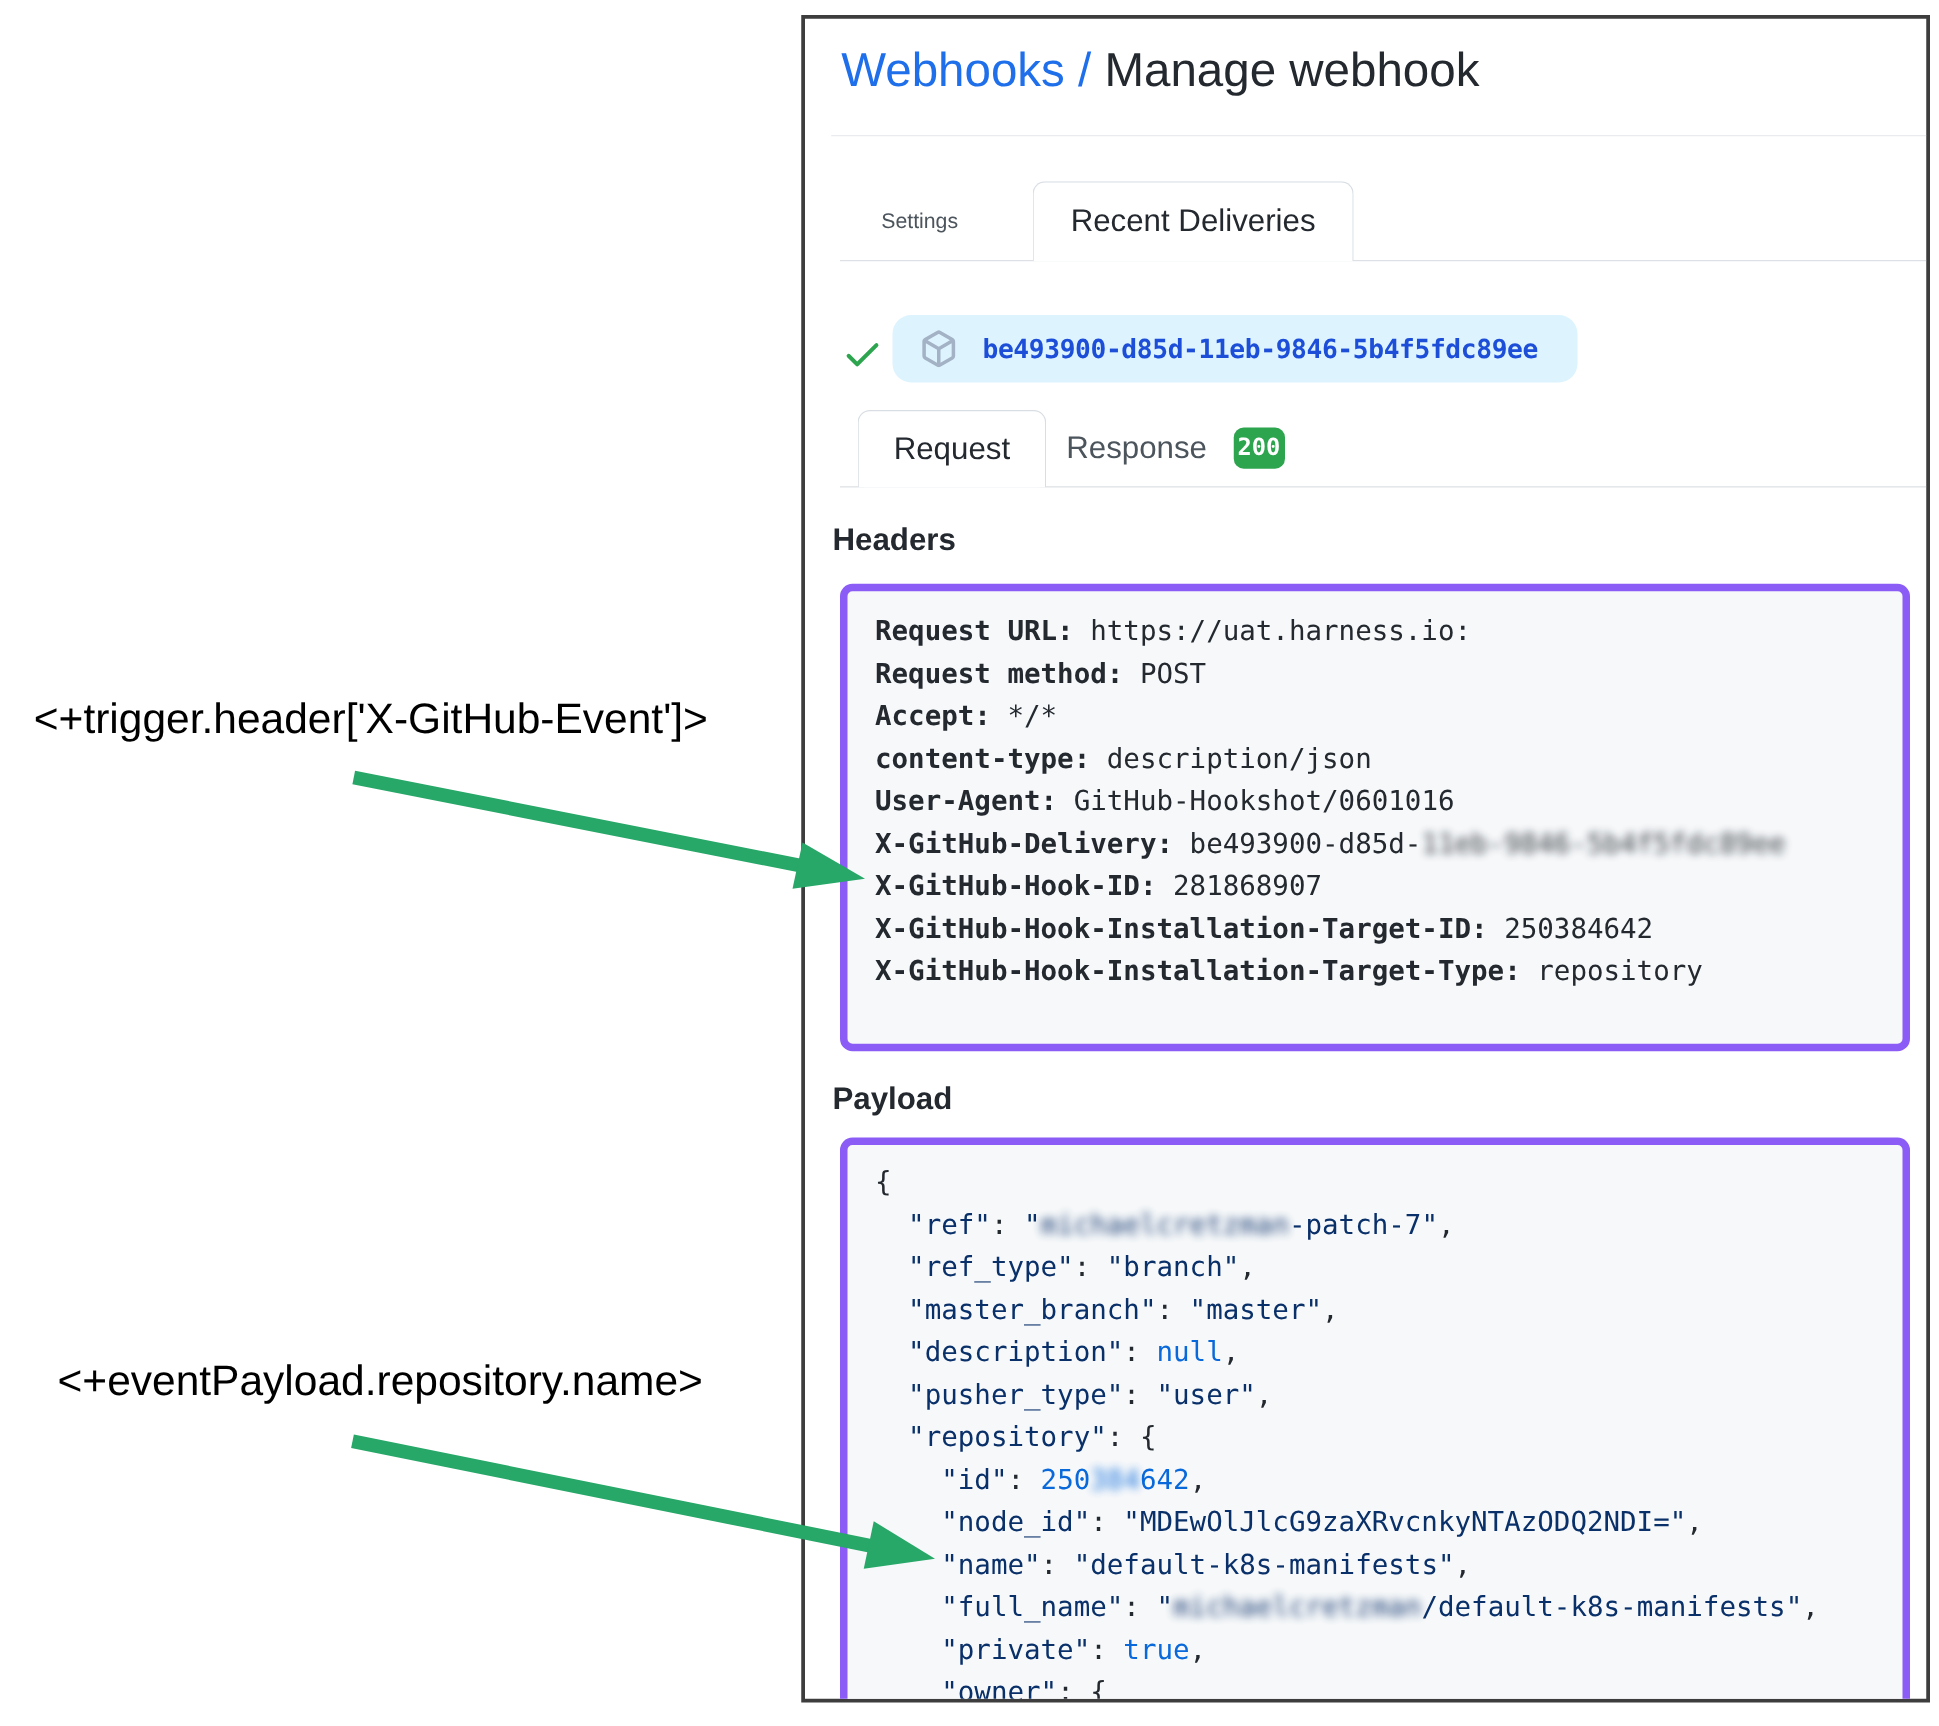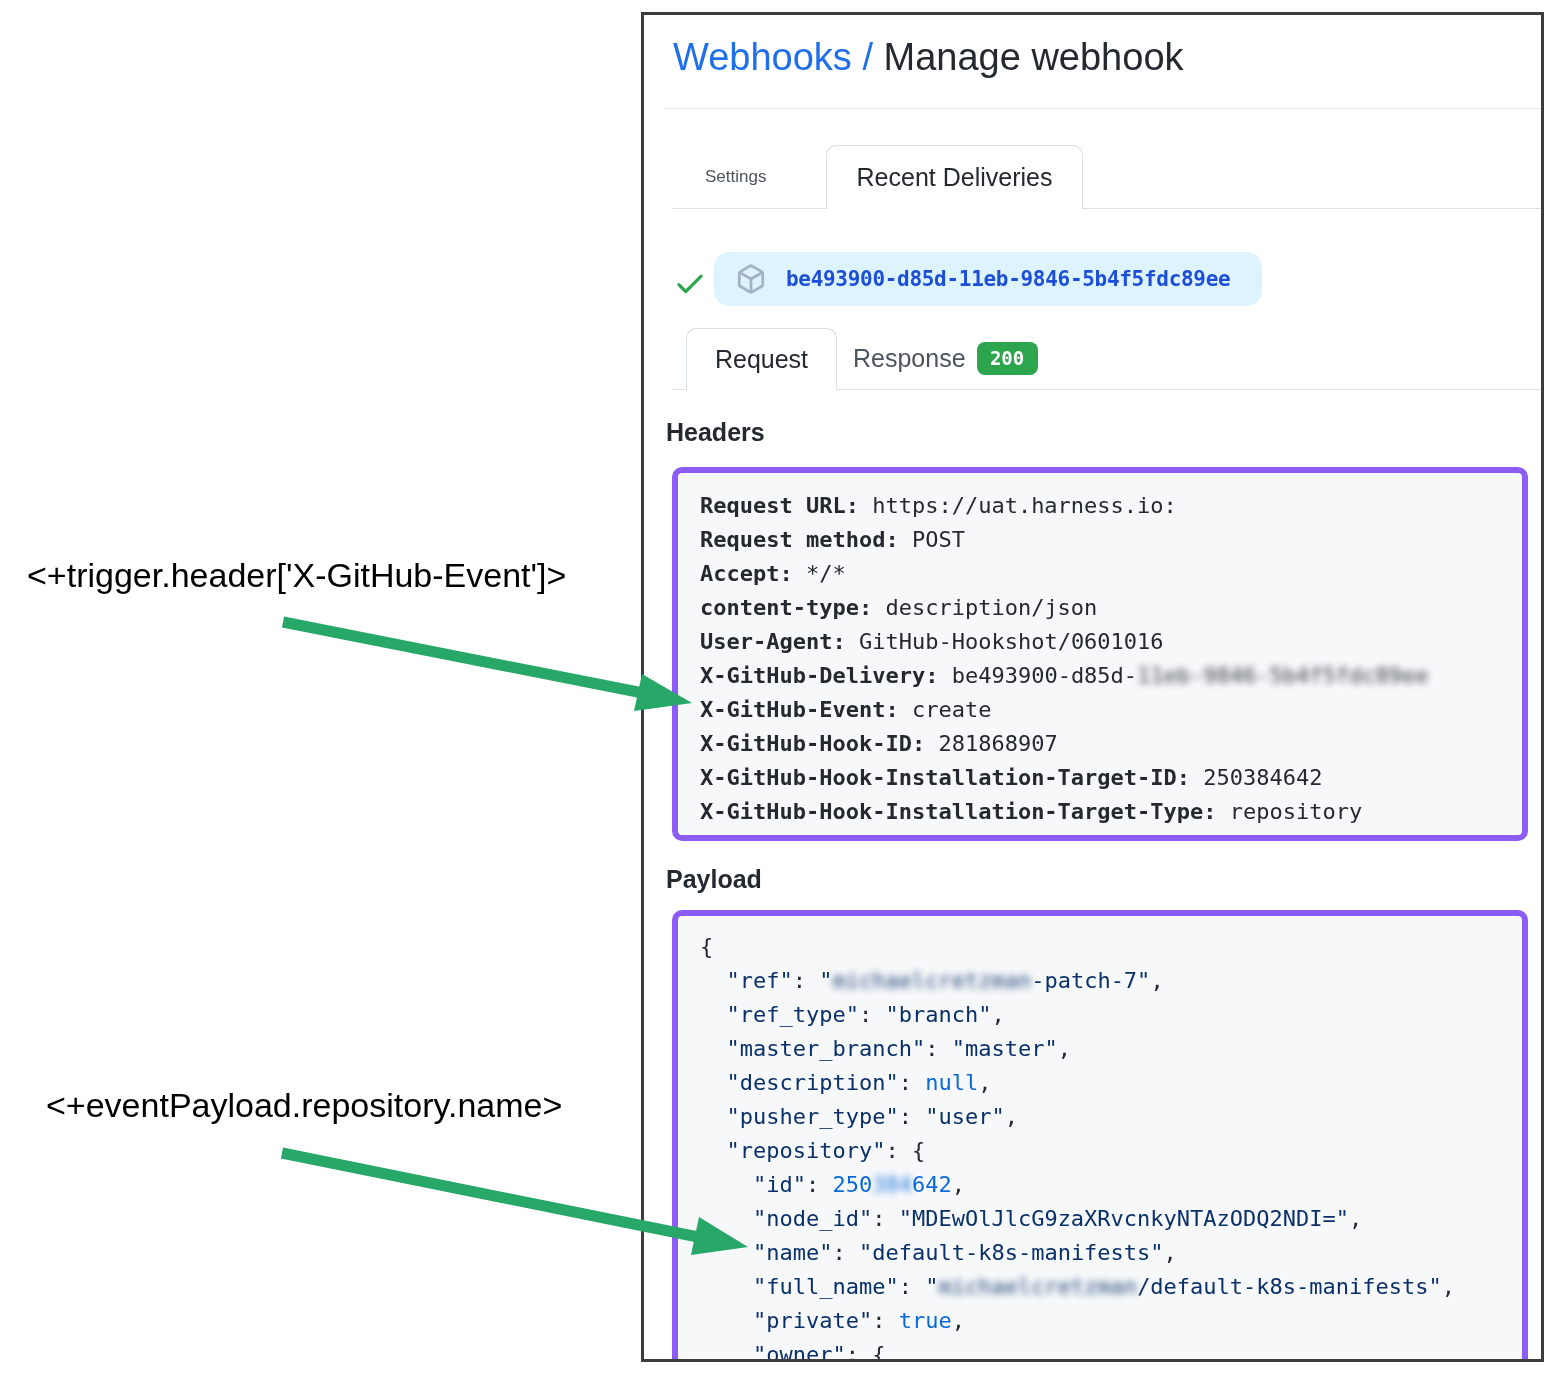--- a/index.html
+++ b/index.html
@@ -31,21 +31,21 @@
   .check-icon { position:absolute; left:29px; top:251px; width:34px; height:34px; }
   .delivery-pill { position:absolute; left:70px; top:237px; width:548px; height:54px; background:#ddf4ff; border-radius:15px; display:flex; align-items:center; padding-left:22px; cursor:pointer; }
   .pkg-icon { width:30px; height:30px; margin-right:20px; flex:none; }
   .delivery-id { font-family:"DejaVu Sans Mono", monospace; font-size:21px; font-weight:600; color:#1d4ed8; letter-spacing:-0.3px; white-space:nowrap; }
 
   
   .tabnav2-line { position:absolute; left:28px; right:0; top:374px; height:1px; background:#dde1e5; }
   #tab-request { left:28px; top:313px; width:151px; height:62px; line-height:60px; font-weight:500;margin-left:14px; }
   #tab-response-wrap { position:absolute; left:209px; top:313px; height:61px; display:flex; align-items:center; cursor:pointer; }
   #tab-response-label { font-size:25px; color:#4c545c; }
-  .status-badge { margin-left:11px; width:61px; height:33px; background:#2da44e; border-radius:8px; color:#fff; font-family:"DejaVu Sans Mono", monospace; font-size:19px; font-weight:bold; text-align:center; line-height:33px; }
+  .status-badge { margin-left:21px; width:41px; height:33px; background:#2da44e; border-radius:8px; color:#fff; font-family:"DejaVu Sans Mono", monospace; font-size:19px; font-weight:bold; text-align:center; line-height:33px; }
 
   .section-heading { position:absolute; left:22px; font-size:25px; font-weight:bold; color:#24292f; }
   #headers-heading { top:403px; }
   #payload-heading { top:850px; }
 
   .code-block { position:absolute; left:28px; width:856px; background:#f6f8fa; border:6px solid #8b5cf6; border-radius:10px; font-family:"DejaVu Sans Mono", monospace; font-size:22px; color:#24292f; }
   #headers-code { top:452px; height:374px; padding:16px 10px 0 22px; }
   #payload-code { top:895px; height:470px; padding:14px 10px 0 22px; }
   .code-line { line-height:34px; white-space:pre; }
   .hkey { font-weight:bold; color:#24292f; }
@@ -91,21 +91,20 @@
       </div>
 
       <div class="section-heading" id="headers-heading">Headers</div>
       <div class="code-block" id="headers-code">
           <div class="code-line"><span class="hkey">Request URL: </span><span class="hval">https://uat.harness.io:</span></div>
           <div class="code-line"><span class="hkey">Request method: </span><span class="hval">POST</span></div>
           <div class="code-line"><span class="hkey">Accept: </span><span class="hval">*/*</span></div>
           <div class="code-line"><span class="hkey">content-type: </span><span class="hval">description/json</span></div>
           <div class="code-line"><span class="hkey">User-Agent: </span><span class="hval">GitHub-Hookshot/0601016</span></div>
           <div class="code-line"><span class="hkey">X-GitHub-Delivery: </span><span class="hval">be493900-d85d-</span><span class="hval blur">11eb-9846-5b4f5fdc89ee</span></div>
-          <div class="code-line"><span class="hkey">X-GitHub-Event: </span><span class="hval">create</span></div>
           <div class="code-line"><span class="hkey">X-GitHub-Hook-ID: </span><span class="hval">281868907</span></div>
           <div class="code-line"><span class="hkey">X-GitHub-Hook-Installation-Target-ID: </span><span class="hval">250384642</span></div>
           <div class="code-line"><span class="hkey">X-GitHub-Hook-Installation-Target-Type: </span><span class="hval">repository</span></div>
         </div>
 
       <div class="section-heading" id="payload-heading">Payload</div>
       <div class="code-block" id="payload-code">
           <div class="code-line"><span class="p">{</span></div>
           <div class="code-line"><span class="t">  "ref"</span><span class="p">: </span><span class="t">"</span><span class="t blur">michaelcretzman</span><span class="t">-patch-7"</span><span class="p">,</span></div>
           <div class="code-line"><span class="t">  "ref_type"</span><span class="p">: </span><span class="t">"branch"</span><span class="p">,</span></div>

